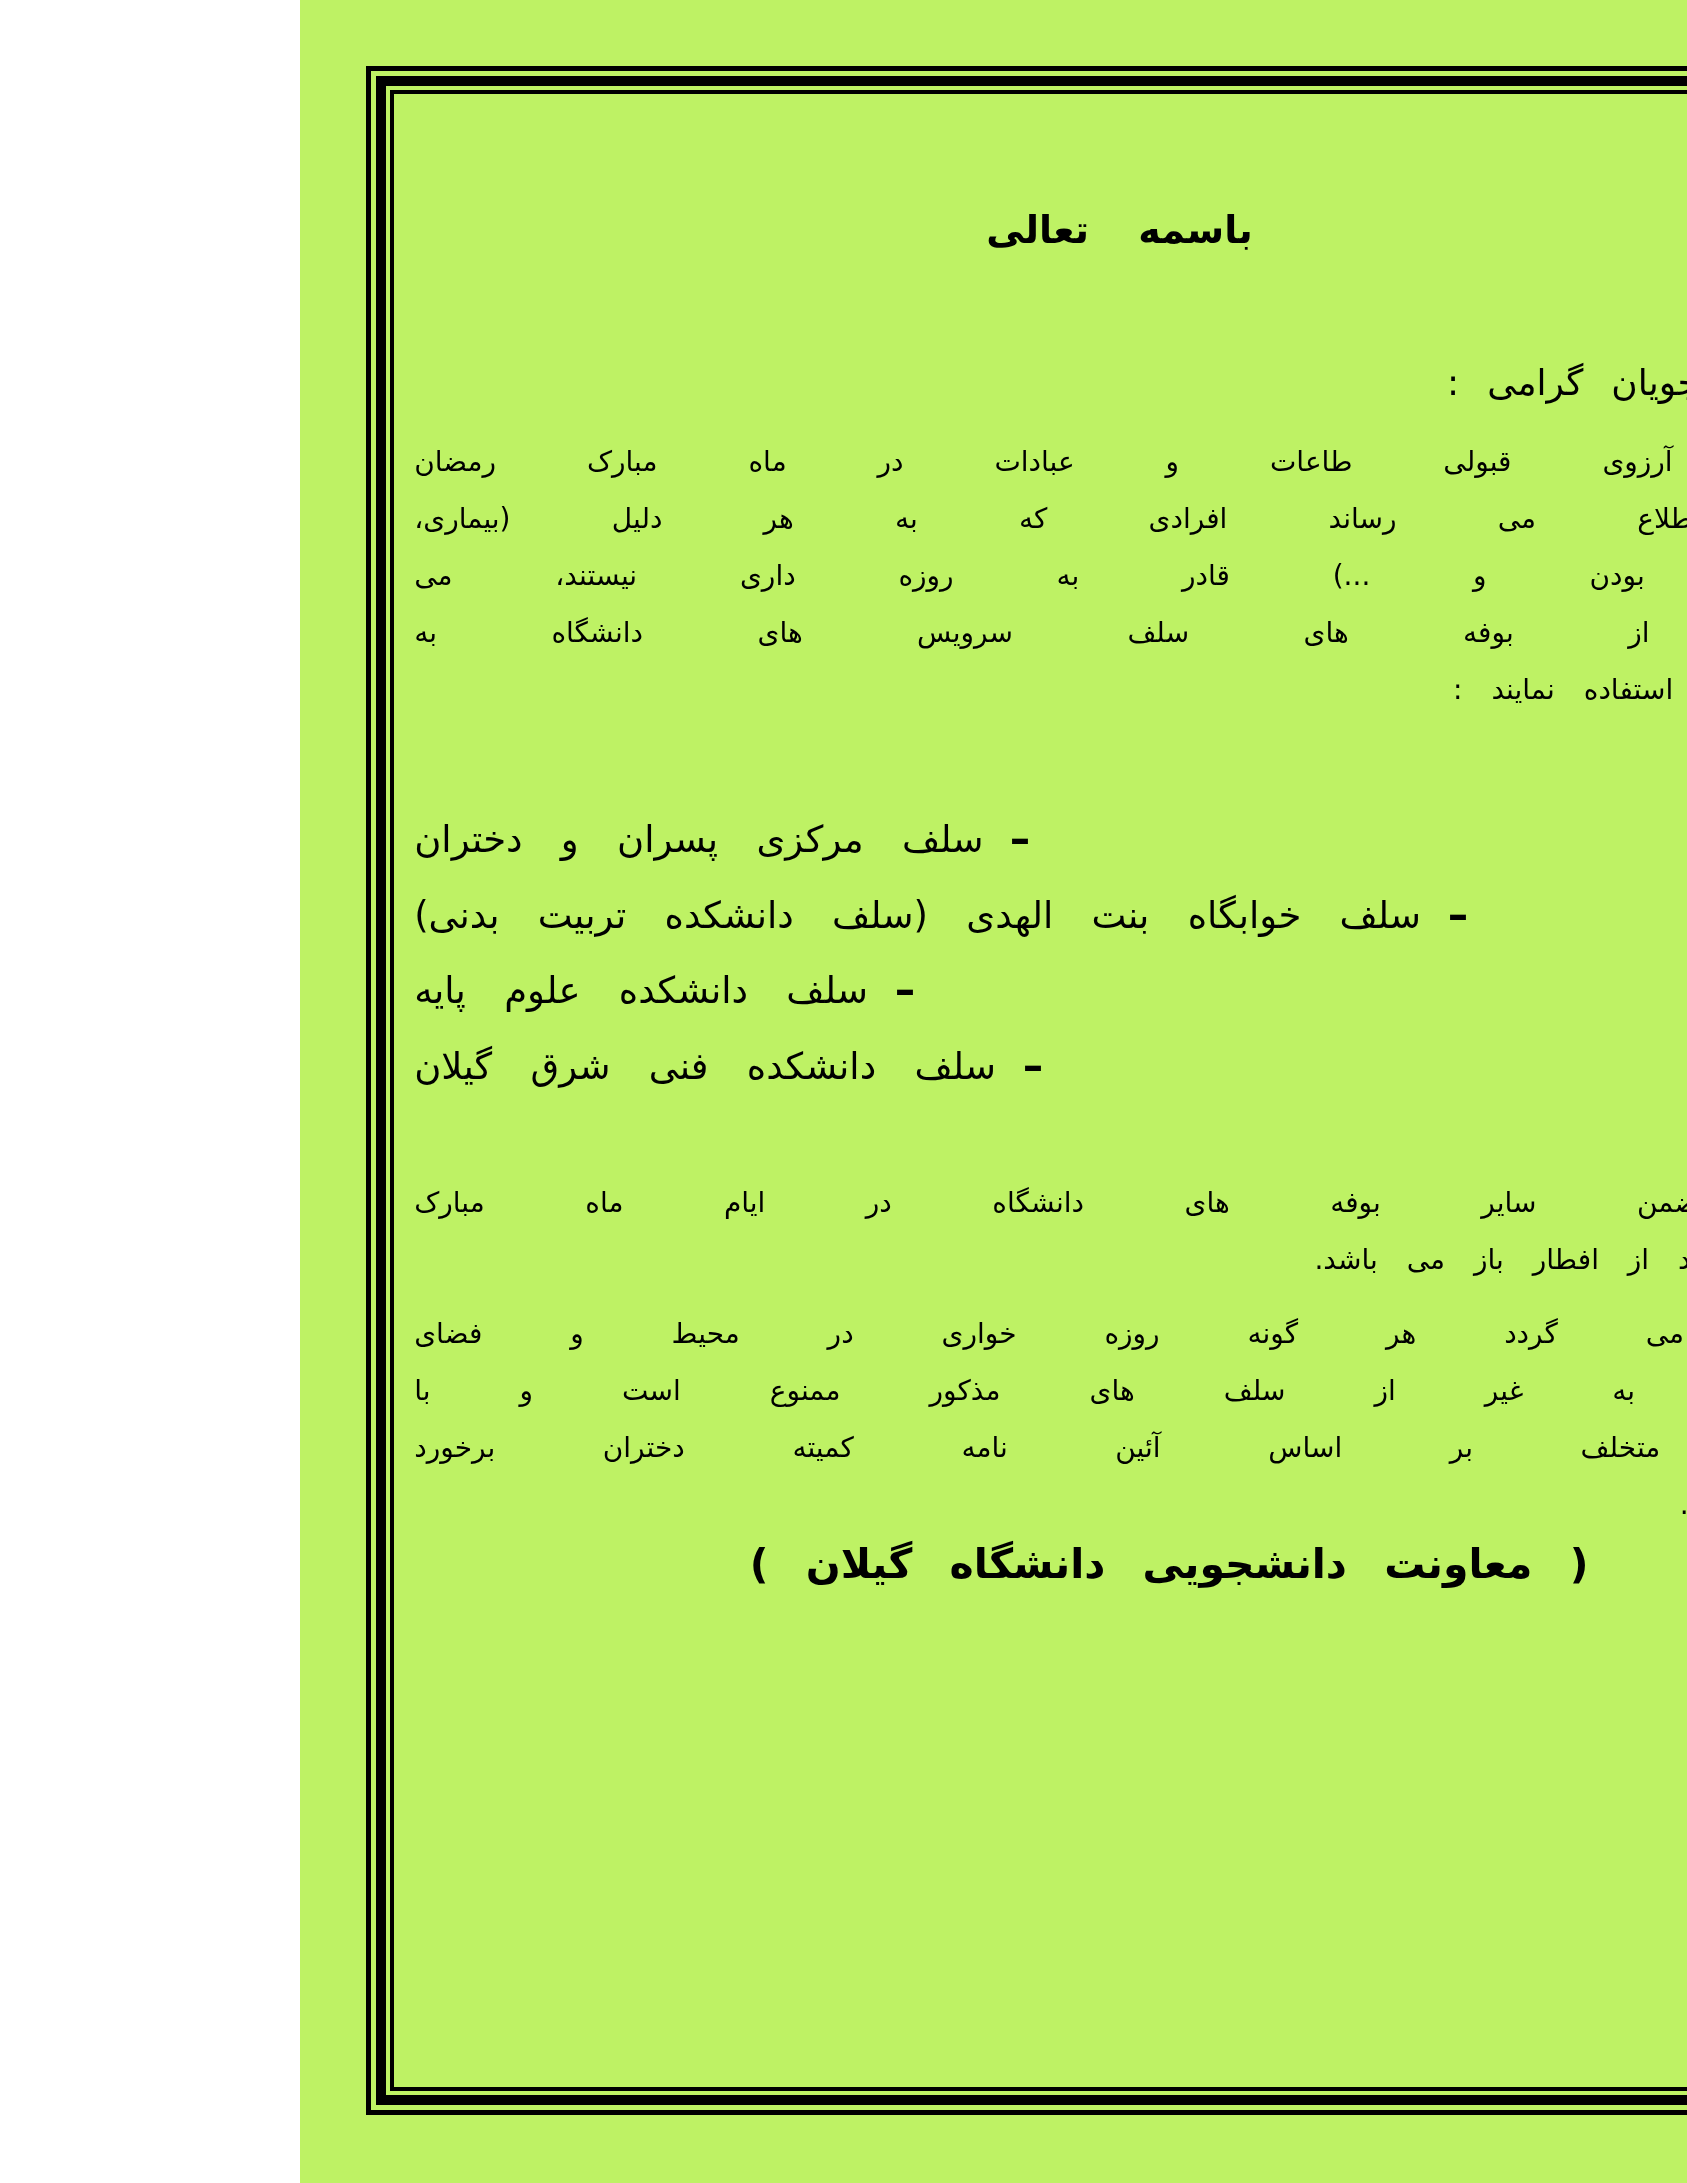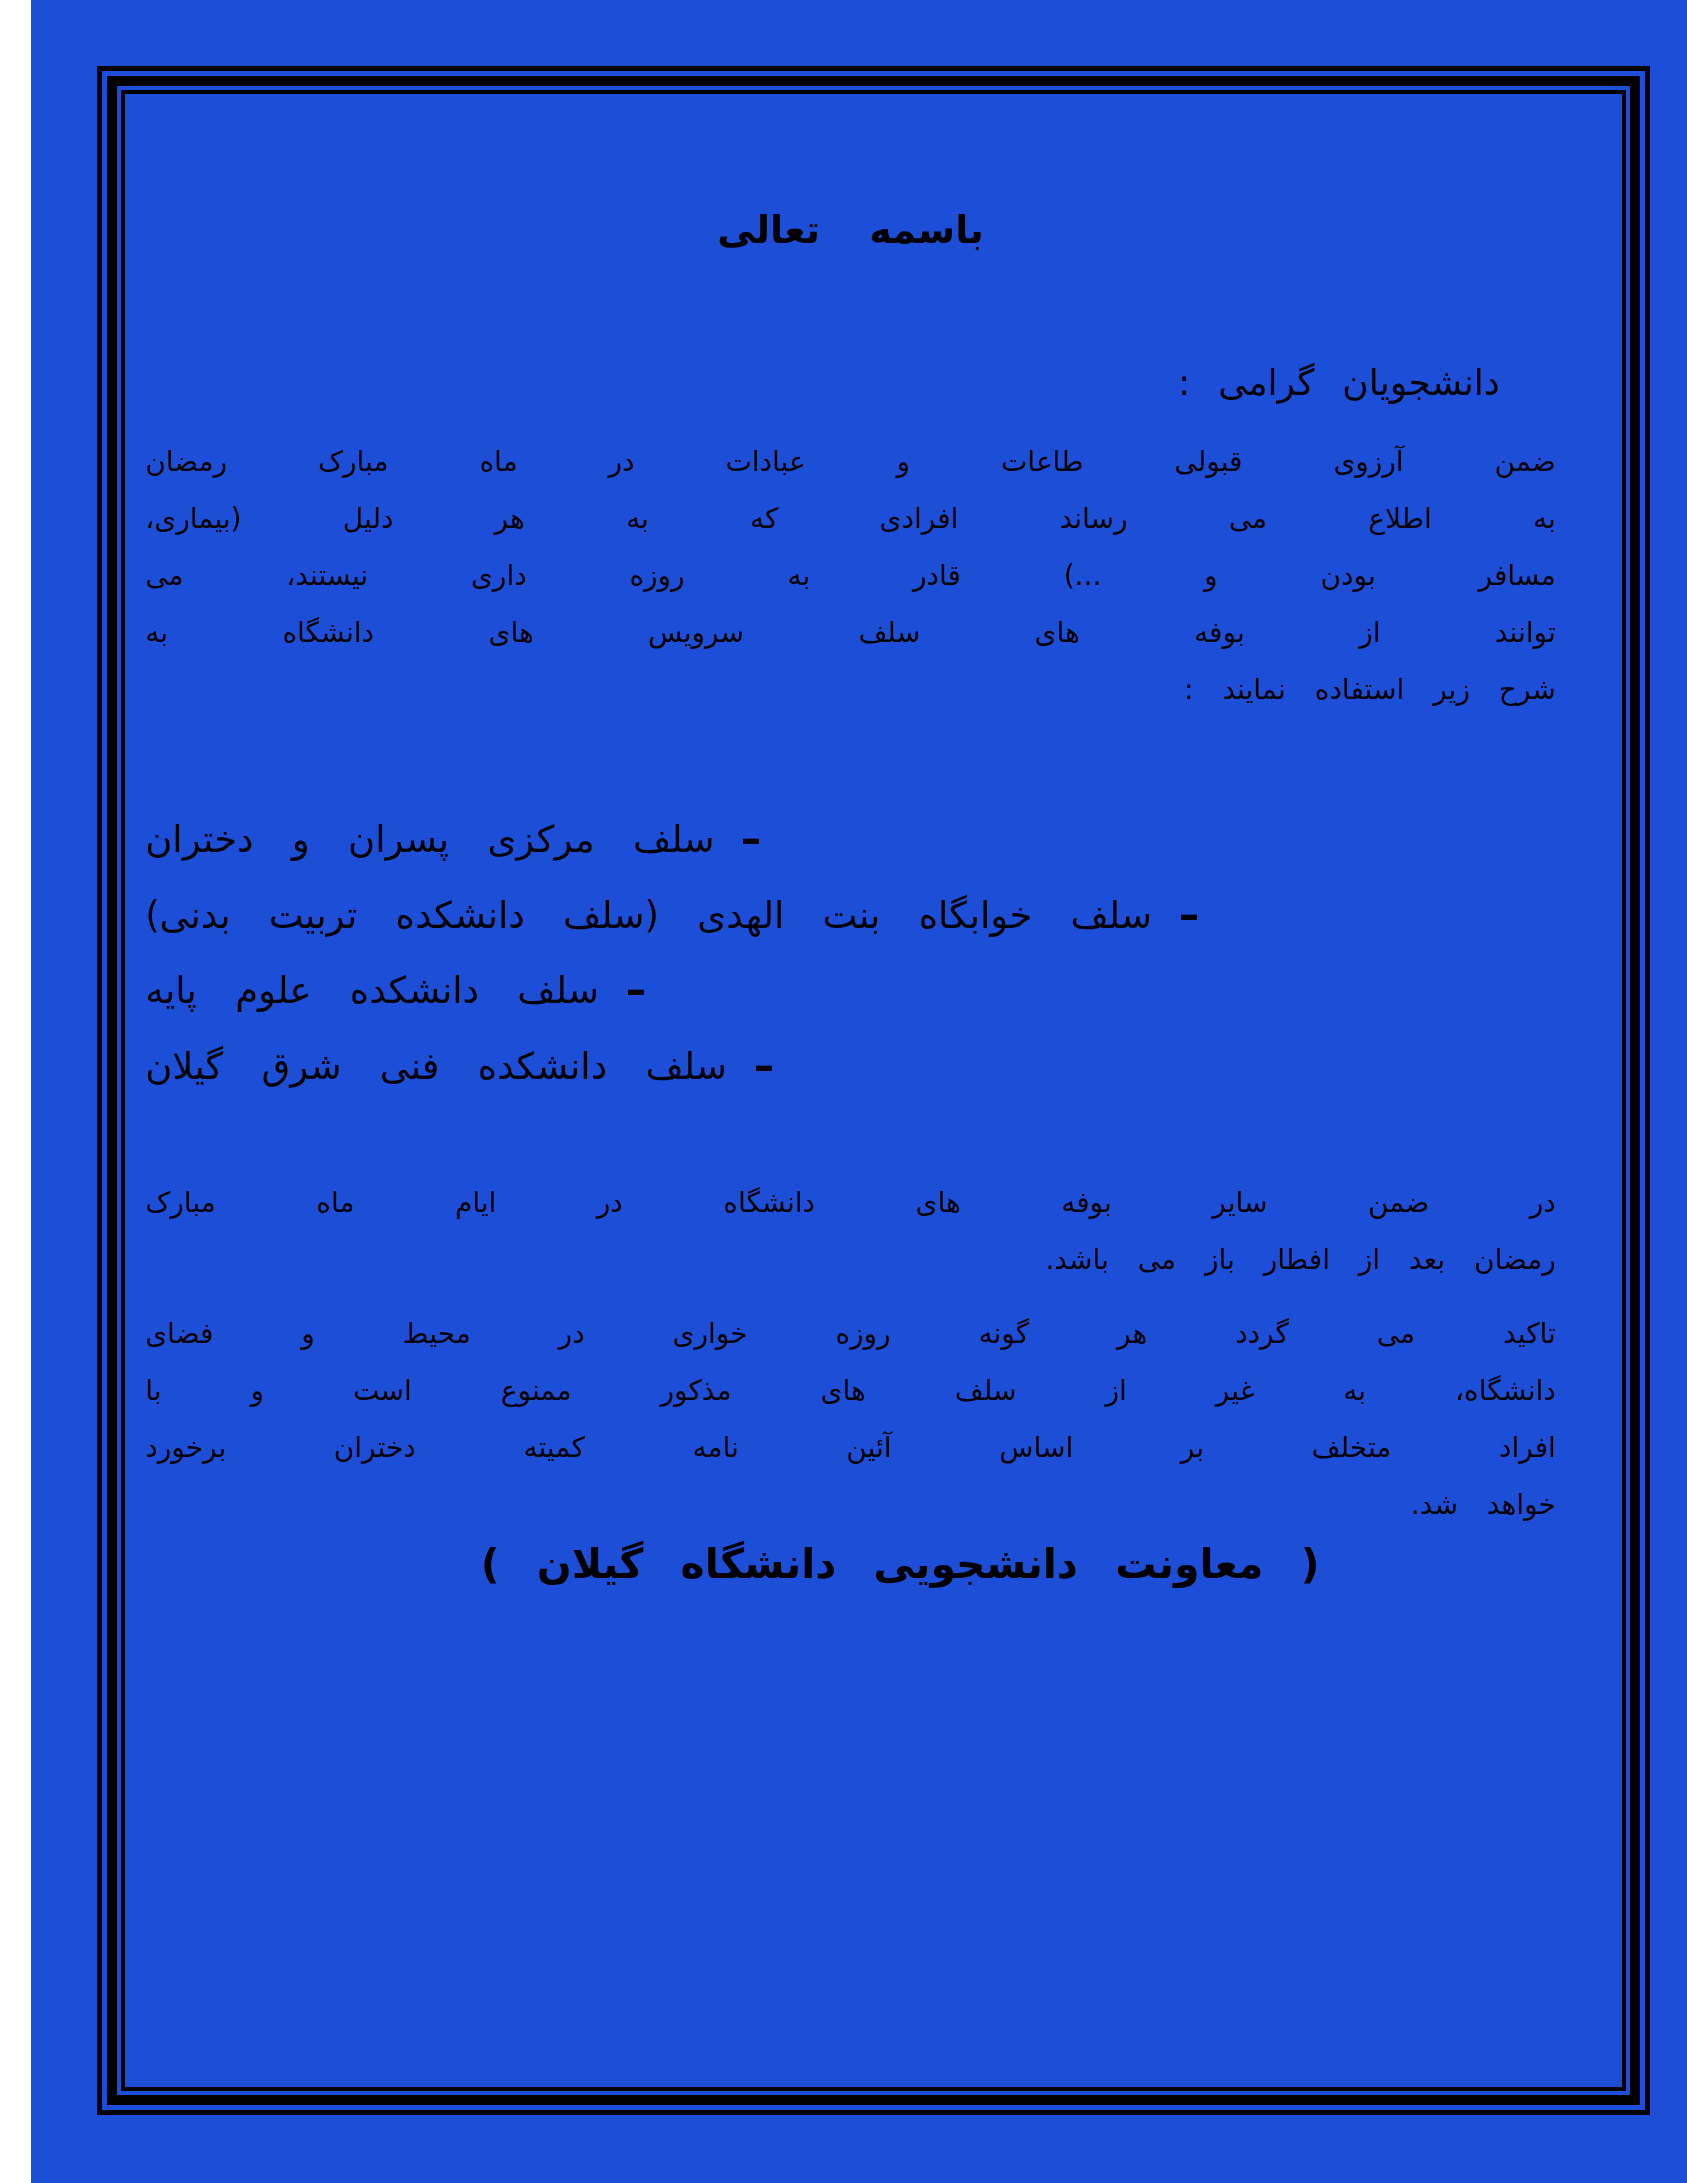--- a/index.html
+++ b/index.html
@@ -6,23 +6,23 @@
     margin: 0;
     padding: 0;
     background: #ffffff;
     width: 1687px;
     height: 2183px;
     font-family: "DejaVu Sans", sans-serif;
     color: #000000;
   }
   .page {
     position: relative;
-    width: 1656px;
+    width: 1387px;
     height: 2183px;
-    background: #1d4ed8;
+    background: #bef264;
     overflow: hidden;
     text-decoration: underline;
   }
   
   .frame-outer {
     position: absolute;
     left: 66px;
     top: 66px;
     width: 1553px;
     height: 2049px;

